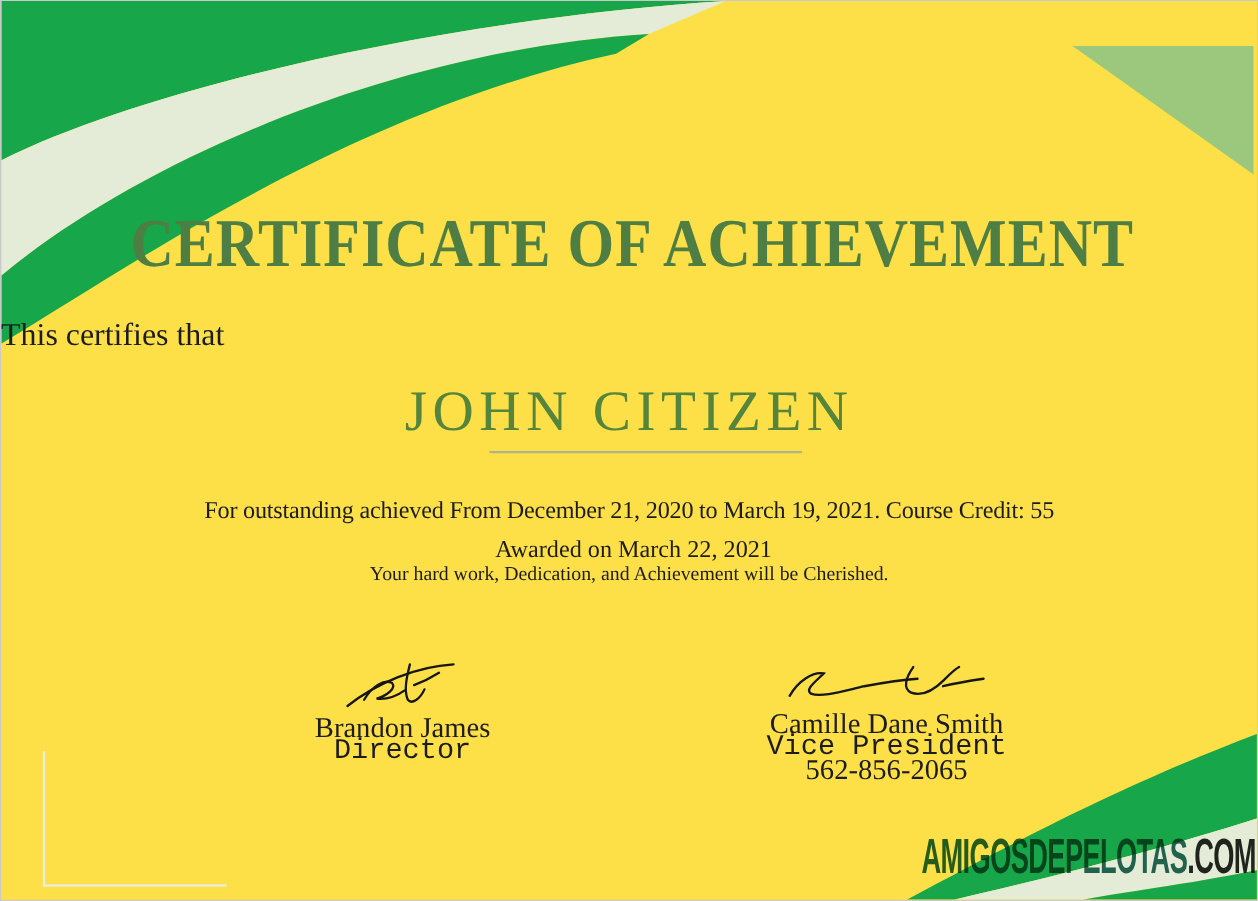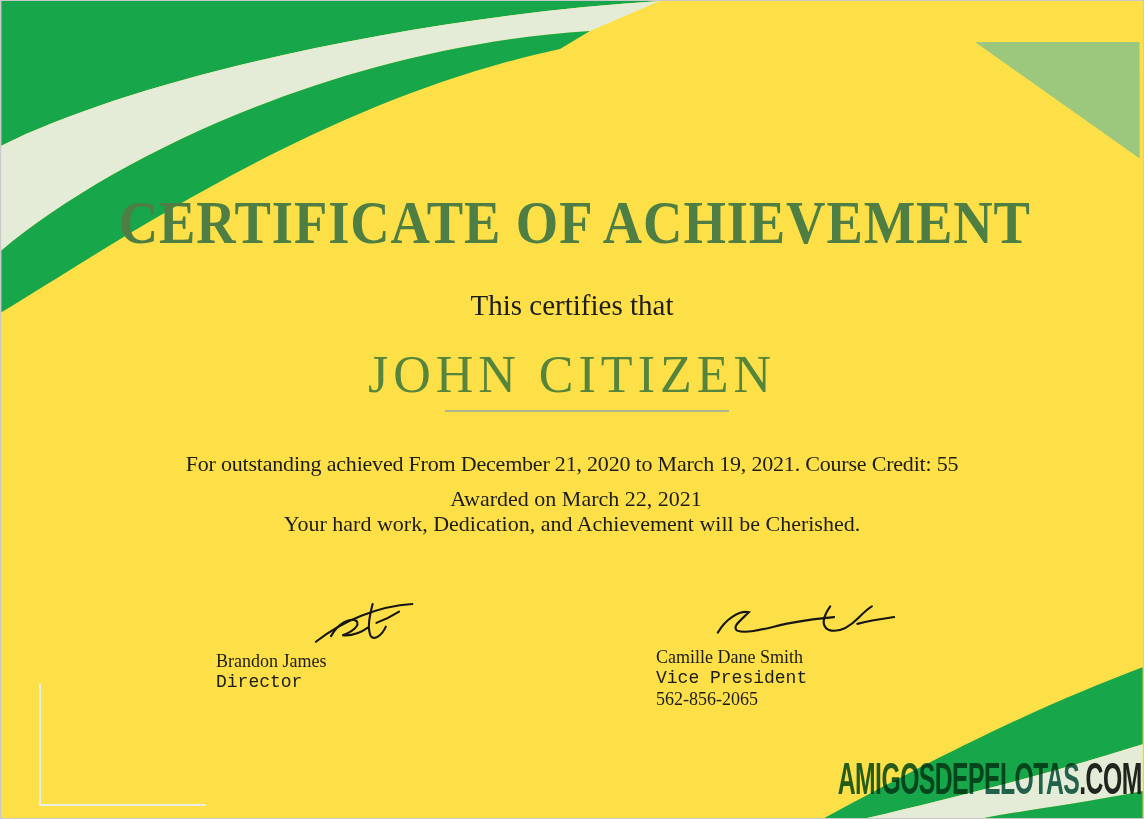--- a/index.html
+++ b/index.html
@@ -33,21 +33,21 @@
     color: #4e7e44;
     transform: scaleX(0.88);
     transform-origin: 52% 50%;
     white-space: nowrap;
   }
   .intro {
     position: absolute;
     top: 288px;
     left: 0;
     width: 100%;
-    text-align: center;
+    text-align: left;
     font-size: 29px;
     color: #1c1c1c;
   }
   .recipient {
     position: absolute;
     top: 344px;
     left: 0;
     width: 100%;
     text-align: center;
     font-weight: normal;
@@ -81,27 +81,28 @@
     width: 100%;
     text-align: center;
     font-size: 22px;
   }
   .closing {
     position: absolute;
     top: 510px;
     left: 0;
     width: 100%;
     text-align: center;
-    font-size: 22px;
+    font-size: 18px;
   }
   .sig-block {
     position: absolute;
     top: 596px;
     width: 300px;
-    font-size: 18px;
+    text-align: center;
+    font-size: 26px;
     line-height: 21px;
   }
   .sig-block.left  { left: 215px; }
   .sig-block.right { left: 655px; }
   .sig-scribble { display: block; margin: 0 auto 6px auto; }
   .sig-scribble path { fill: none; stroke: #161616; stroke-width: 2.2; stroke-linecap: round; }
   .sig-name, .sig-role, .sig-phone { margin: 0 0 0 0; padding-top: 0; }
   .sig-role { padding-top: 0; font-family: Liberation Mono, monospace; }
   .sig-block div { margin-top: 0; }
   .sig-name { margin-top: 2px; }

